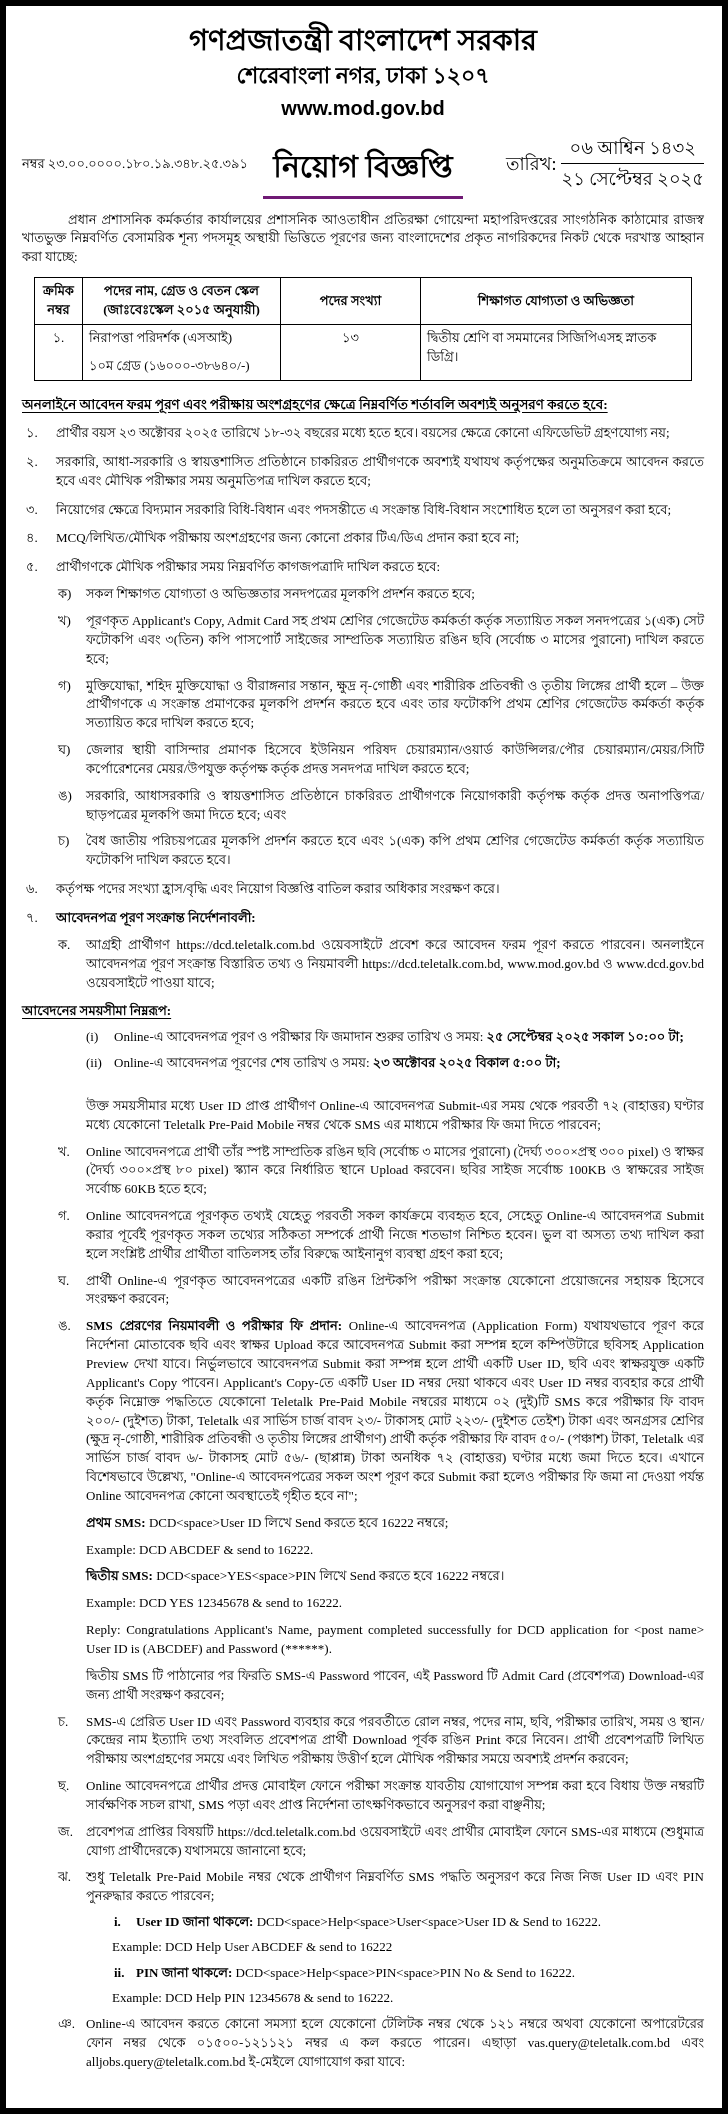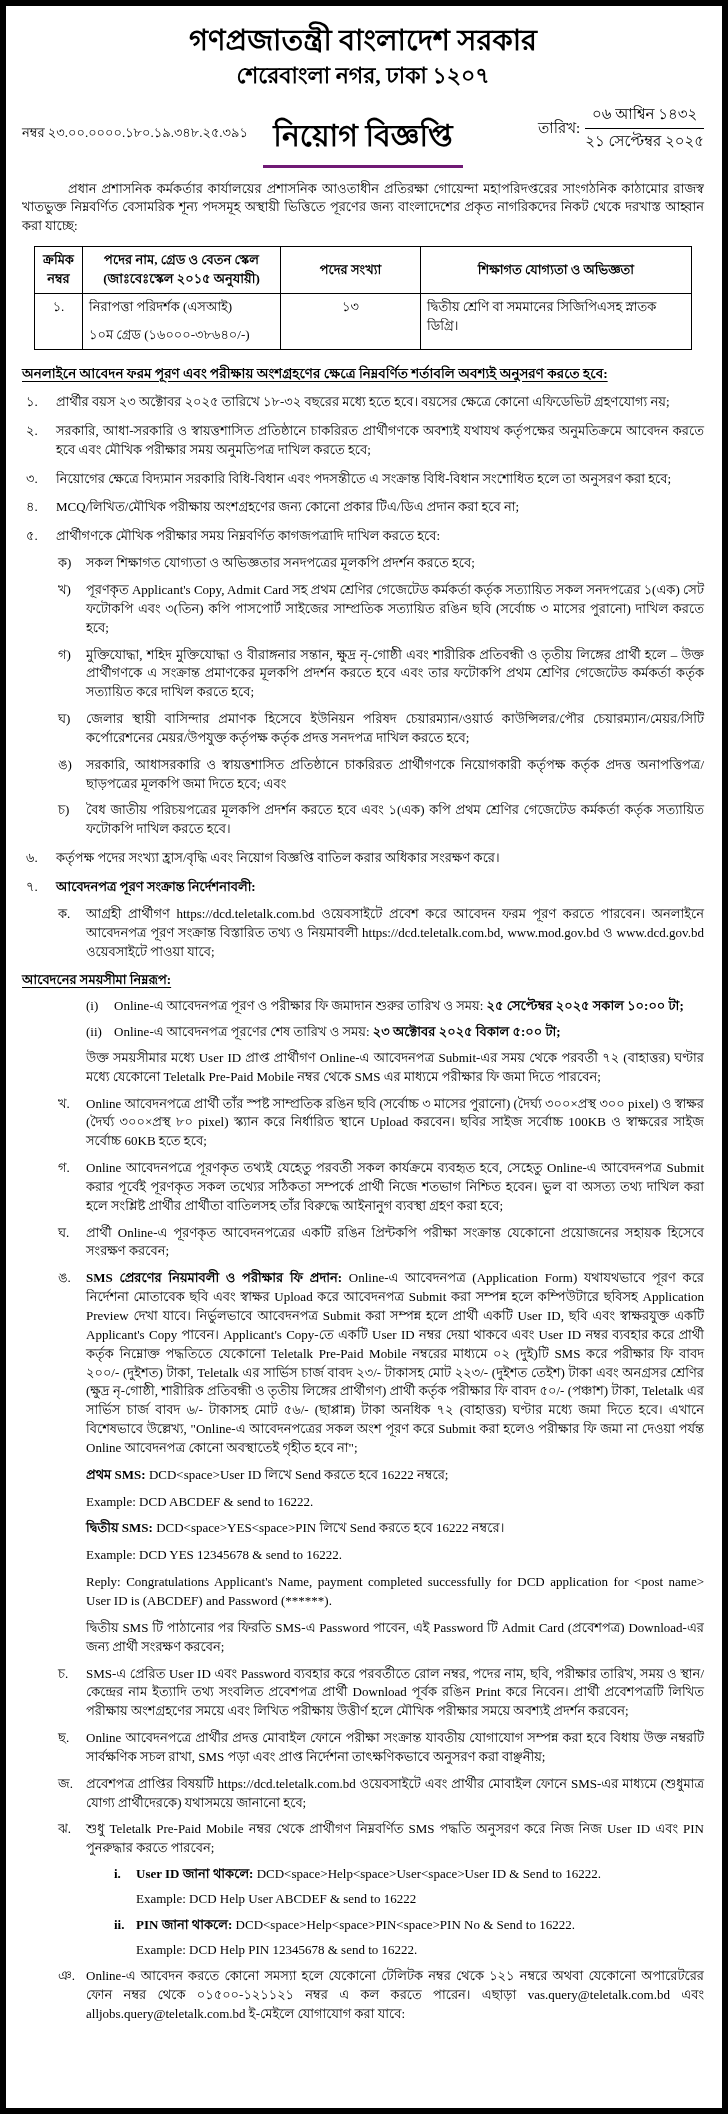--- a/index.html
+++ b/index.html
@@ -12,54 +12,55 @@
   }
   .center{text-align:center;}
   .gov-title{font-size:29px;font-weight:700;line-height:1.25;}
   .ministry{font-size:22px;font-weight:700;margin-top:4px;}
   .address{font-size:22px;font-weight:700;margin-top:2px;}
   .website{font-size:20px;font-weight:700;margin-top:2px;font-family:"Liberation Sans","DejaVu Sans",sans-serif;}
   .title-row{display:flex;align-items:flex-start;margin-top:6px;}
   .memo{flex:1;font-size:13px;margin-top:26px;white-space:nowrap;}
   .title-wrap{flex:0 0 auto;text-align:center;margin-top:16px;padding:0 6px;}
   .notice-title{display:inline-block;font-size:30px;font-weight:700;border-bottom:3px solid #701a75;padding:0 10px 7px;}
-  .date-block{flex:1;display:flex;justify-content:flex-end;align-items:center;gap:5px;font-size:15px;margin-top:6px;}
+  .date-block{flex:1;display:flex;justify-content:flex-end;align-items:center;gap:5px;font-size:18px;margin-top:6px;}
   .date-stack{text-align:center;}
   .date-top{border-bottom:1px solid #000;padding:0 3px 2px;}
   .date-bottom{padding-top:2px;}
   .intro{margin-top:12px;text-align:justify;text-indent:46px;}
   table.posts{border-collapse:collapse;margin:10px auto 0;width:658px;}
   table.posts th,table.posts td{border:1.6px solid #000;padding:4px 6px;font-size:13px;vertical-align:top;}
   table.posts th{font-weight:700;text-align:center;vertical-align:middle;}
   .cell-center{text-align:center;}
   .post-grade{margin-top:9px;}
   .sec-heading{margin-top:14px;font-size:13.5px;font-weight:700;text-decoration:underline;text-underline-offset:3px;}
   .item{display:flex;margin-top:10px;}
   .inum{flex:0 0 30px;padding-left:4px;}
   .itext{flex:1;text-align:justify;}
   .sub{display:flex;margin-top:8px;margin-left:36px;}
   .snum{flex:0 0 28px;}
   .stext{flex:1;text-align:justify;}
   .dl-heading{margin-top:10px;font-weight:700;text-decoration:underline;text-underline-offset:3px;}
   .dl-item{display:flex;margin-top:7px;margin-left:64px;}
   .dlnum{flex:0 0 28px;}
-  .dl-note{margin-top:7px;margin-left:64px;text-align:justify;}
+  .dl-note{margin-top:24px;margin-left:64px;text-align:justify;}
   .sms-line{margin-top:8px;margin-left:64px;text-align:justify;}
   .rec{display:flex;margin-top:7px;margin-left:92px;}
   .recnum{flex:0 0 22px;font-weight:700;}
-  .rec-ex{margin-top:6px;margin-left:114px;}
+  .rec-ex{margin-top:6px;margin-left:90px;}
   .b{font-weight:700;}
 </style>
 </head>
 <body>
 
 <div class="page">
 
   <div class="center gov-title">গণপ্রজাতন্ত্রী বাংলাদেশ সরকার</div>
   <div class="center address">শেরেবাংলা নগর, ঢাকা ১২০৭</div>
+  <div class="center website">www.mod.gov.bd</div>
 
   <div class="title-row">
     <div class="memo">নম্বর ২৩.০০.০০০০.১৮০.১৯.৩৪৮.২৫.৩৯১</div>
     <div class="title-wrap">
       <span class="notice-title">নিয়োগ বিজ্ঞপ্তি</span>
     </div>
     <div class="date-block">
       <span>তারিখ:</span>
       <span class="date-stack">
         <span class="date-top" style="display:block;">০৬ আশ্বিন ১৪৩২</span>

